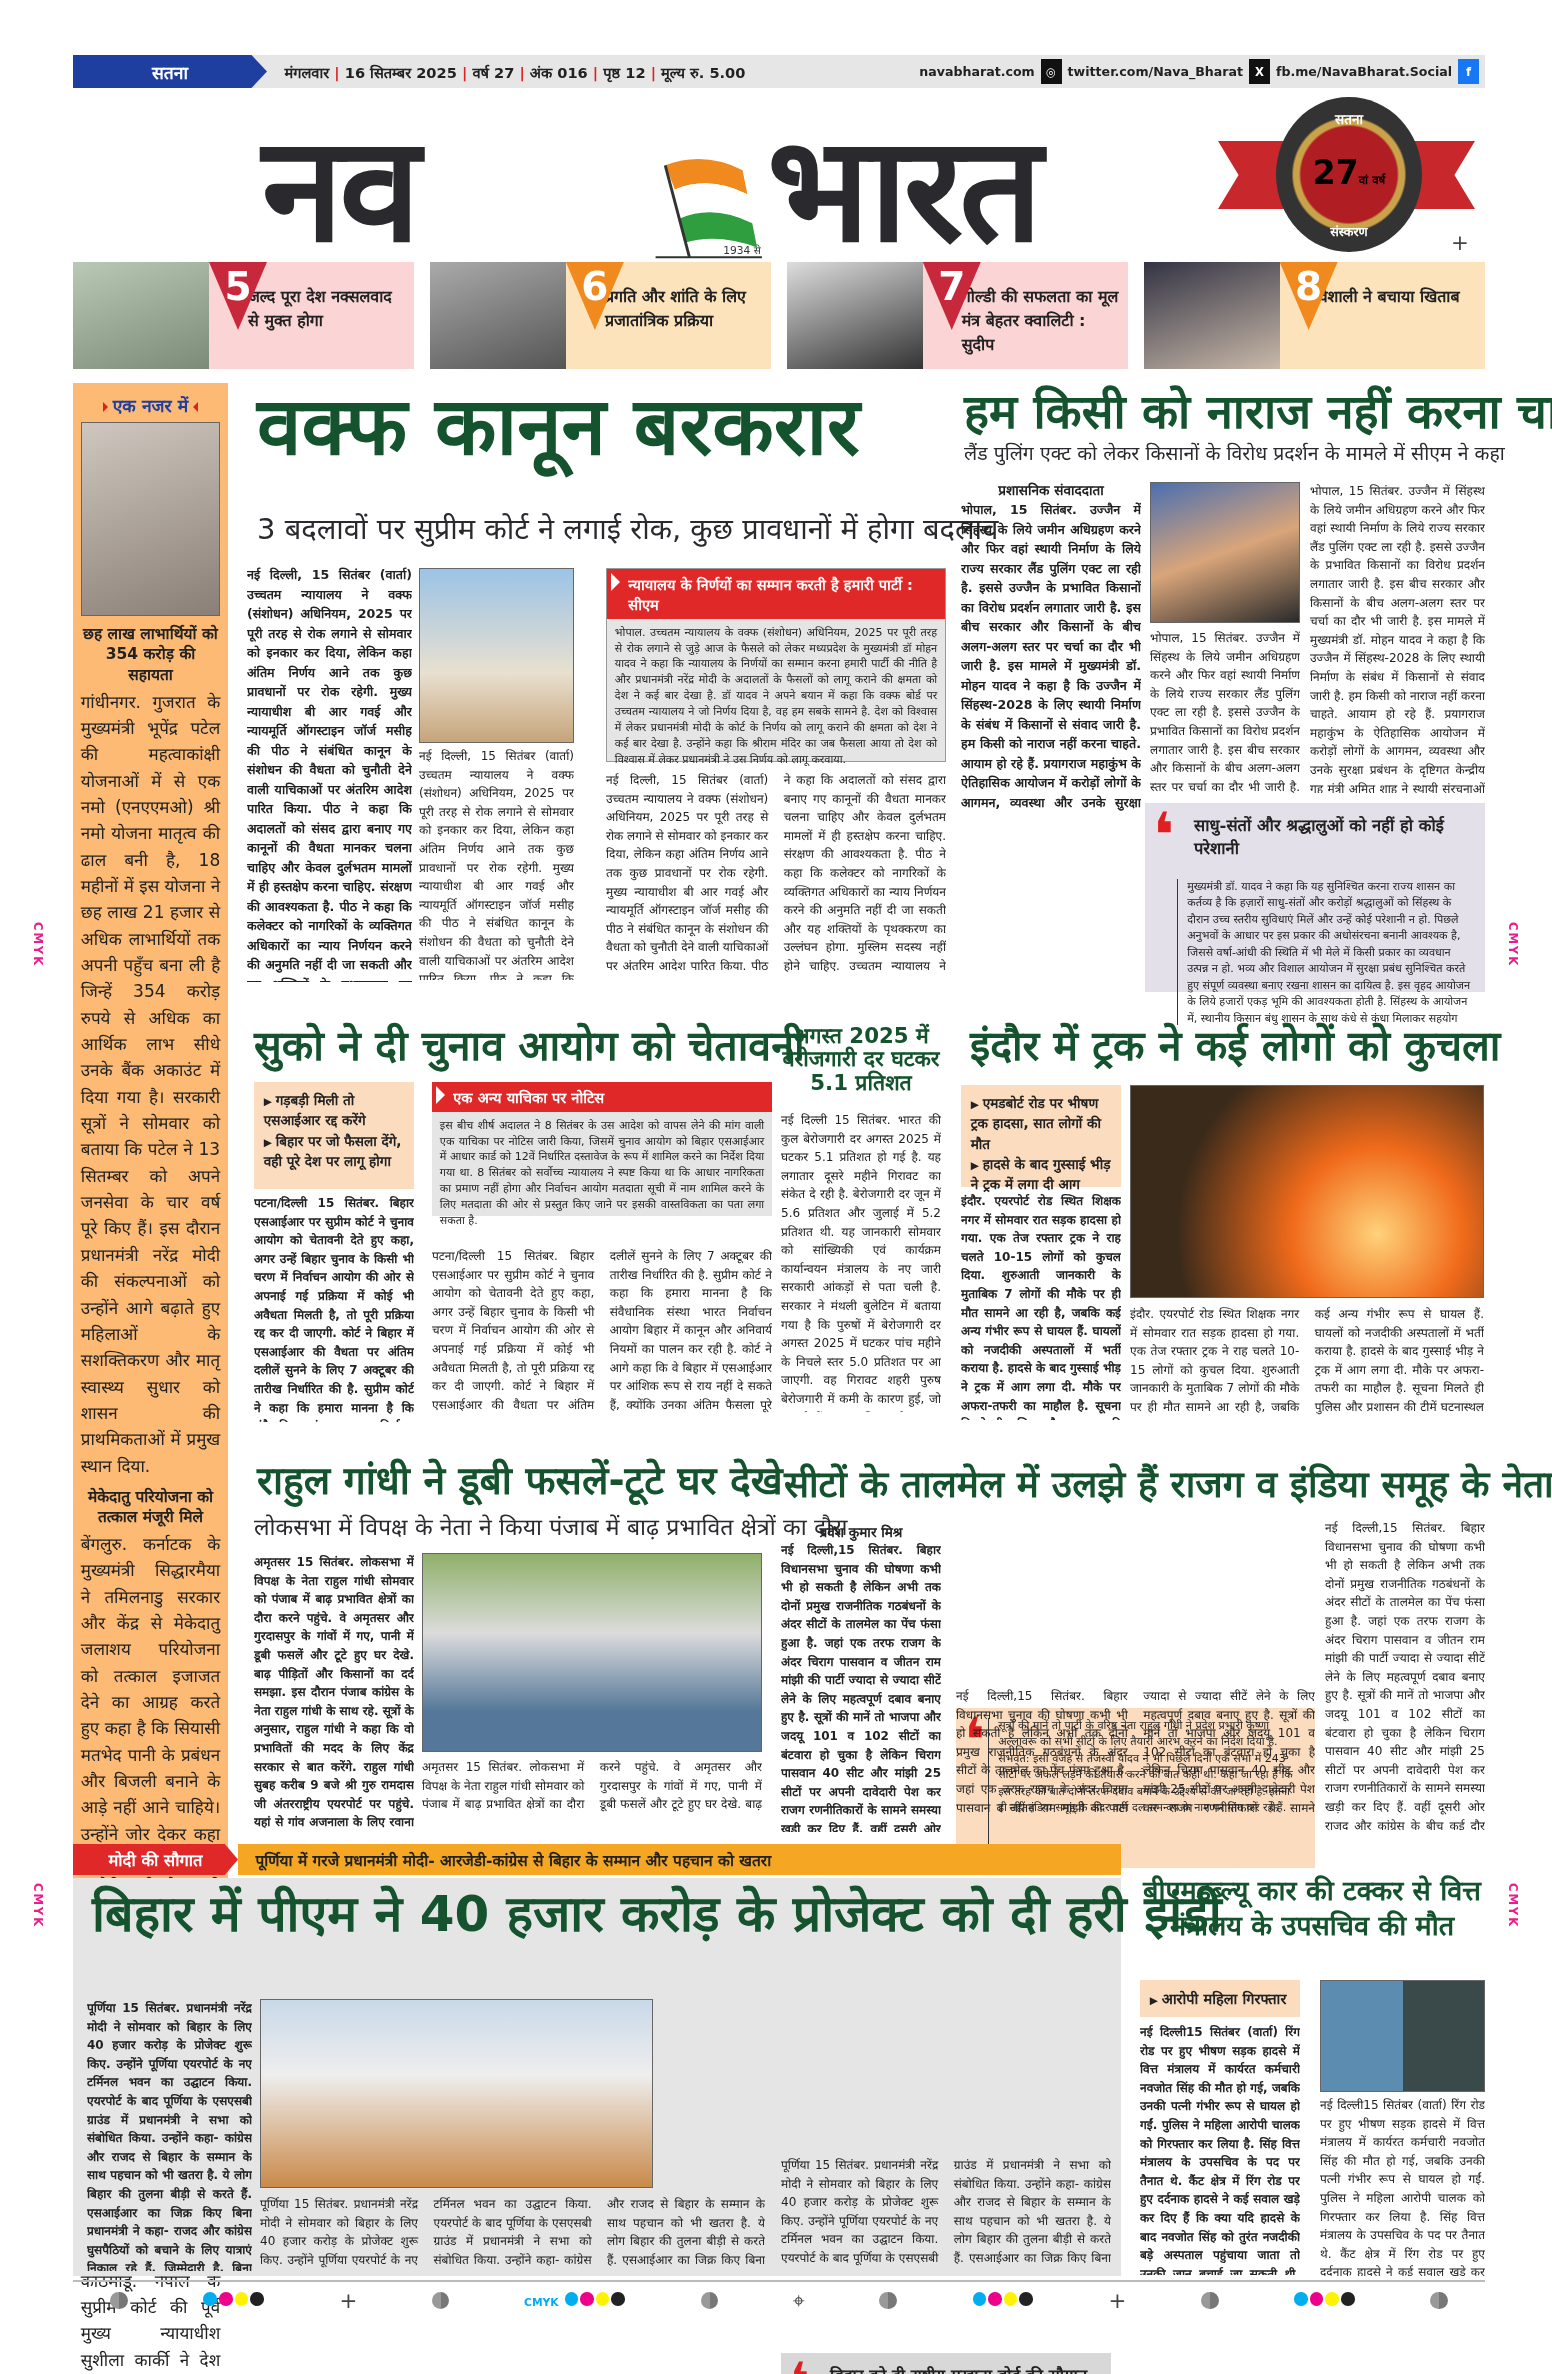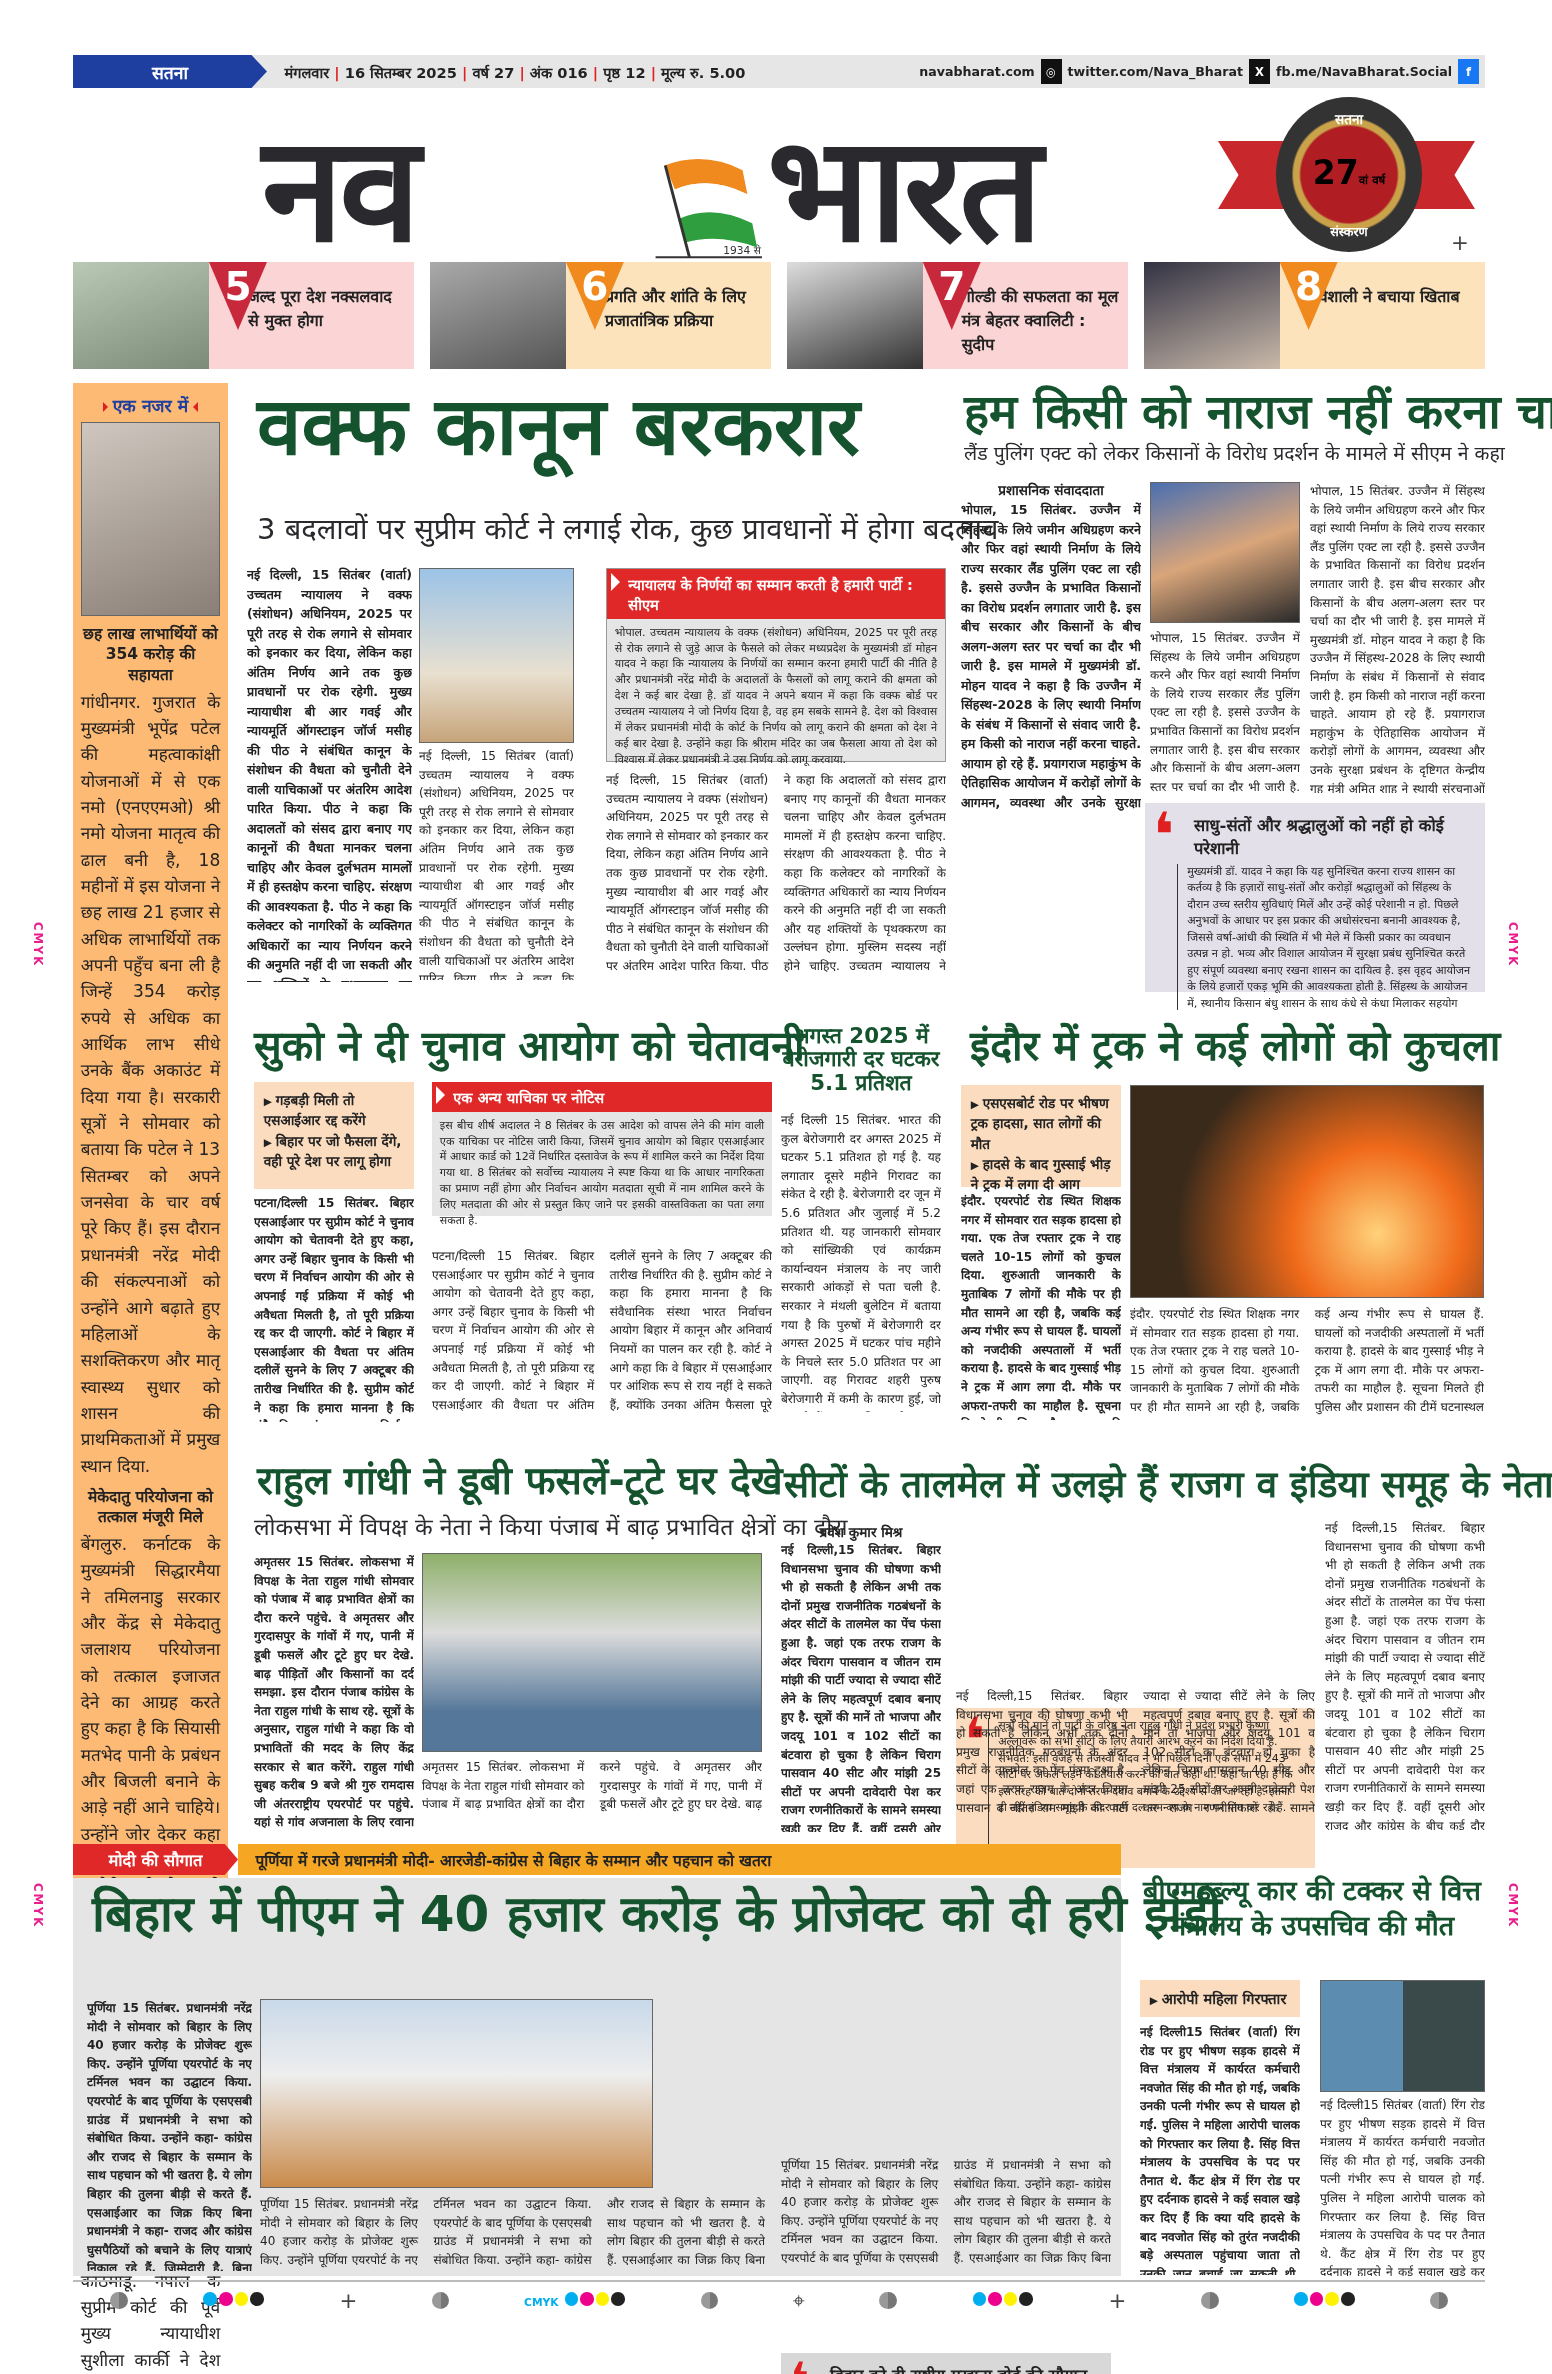--- a/index.html
+++ b/index.html
@@ -34,21 +34,21 @@
 .body{font-size:12px;line-height:1.55;text-align:justify;color:#222}
 .cols2{column-count:2;column-gap:15.5px}
 .cols3{column-count:3;column-gap:15.5px}
 .redhead{background:#e02828;color:#fff;font-weight:bold;font-size:14.6px;padding:4.9px 9.7px 4.9px 21.3px;position:relative}
 .redhead:before{content:"";position:absolute;left:3.9px;top:3.9px;border:9.7px solid transparent;border-left-color:#fff}
 .greybox{background:#e5e5e5}
 .bullets{background:#fbdcbf;padding:7.8px 9.7px;font-weight:bold;font-size:13.6px;line-height:1.5}
 .bullets div:before{content:"▶ ";font-size:10.7px}
 .quote{background:#e3e0ea;padding:9.7px 13.6px 9.7px 49px;position:relative}
 .qmark{position:absolute;left:7.8px;top:1.9px;color:#e02020;font-size:62px;font-weight:900;line-height:1}
-.qtitle{font-weight:bold;font-size:16.5px;margin-bottom:5px}
+.qtitle{font-weight:bold;font-size:16.5px;margin-bottom:20px}
 .qbody{font-size:12px;line-height:1.5;border-left:1.9px solid #333;padding-left:9.7px;margin-left:-17.5px}
 .strip{left:73px;top:1844px;width:1048px;height:31px;display:flex}
 .strip .tag{width:165px;background:#e02828;color:#fff;font-weight:bold;font-size:16.5px;display:flex;align-items:center;justify-content:center;clip-path:polygon(0 0,92% 0,100% 50%,92% 100%,0 100%)}
 .strip .txt{flex:1;background:#f5a623;font-size:15.5px;display:flex;align-items:center;padding-left:17.5px;font-weight:bold}
 .cmyk{font-size:11.6px;font-weight:bold;writing-mode:vertical-rl;letter-spacing:1.9px}
 .footer{left:73px;top:2280px;width:1412px;height:39px;border-top:2.9px solid #bbb;display:flex;align-items:center;justify-content:space-around}
 .dot{width:13.6px;height:13.6px;border-radius:50%;display:inline-block;margin:0 1px}
 .reg{width:17.5px;height:17.5px;border-radius:50%;background:linear-gradient(90deg,#999 50%,#777 50%)}
 .cross{font-size:21.3px;color:#444}
 </style>
@@ -161,21 +161,21 @@
   <div class="redhead">एक अन्य याचिका पर नोटिस</div>
   <div class="body" style="padding:5.8px 7.8px;font-size:11px;line-height:1.45;height:121px;overflow:hidden">इस बीच शीर्ष अदालत ने 8 सितंबर के उस आदेश को वापस लेने की मांग वाली एक याचिका पर नोटिस जारी किया, जिसमें चुनाव आयोग को बिहार एसआईआर में आधार कार्ड को 12वें निर्धारित दस्तावेज के रूप में शामिल करने का निर्देश दिया गया था. 8 सितंबर को सर्वोच्च न्यायालय ने स्पष्ट किया था कि आधार नागरिकता का प्रमाण नहीं होगा और निर्वाचन आयोग मतदाता सूची में नाम शामिल करने के लिए मतदाता की ओर से प्रस्तुत किए जाने पर इसकी वास्तविकता का पता लगा सकता है.</div>
 </div>
 <div class="abs body cols2" style="left:432px;top:1247px;width:340px;height:175px;overflow:hidden">पटना/दिल्ली 15 सितंबर. बिहार एसआईआर पर सुप्रीम कोर्ट ने चुनाव आयोग को चेतावनी देते हुए कहा, अगर उन्हें बिहार चुनाव के किसी भी चरण में निर्वाचन आयोग की ओर से अपनाई गई प्रक्रिया में कोई भी अवैधता मिलती है, तो पूरी प्रक्रिया रद्द कर दी जाएगी. कोर्ट ने बिहार में एसआईआर की वैधता पर अंतिम दलीलें सुनने के लिए 7 अक्टूबर की तारीख निर्धारित की है. सुप्रीम कोर्ट ने कहा कि हमारा मानना है कि संवैधानिक संस्था भारत निर्वाचन आयोग बिहार में कानून और अनिवार्य नियमों का पालन कर रही है. कोर्ट ने आगे कहा कि वे बिहार में एसआईआर पर आंशिक रूप से राय नहीं दे सकते हैं, क्योंकि उनका अंतिम फैसला पूरे देश पर लागू होगा. भारत के चुनाव आयोग (ईसीआई) द्वारा अपनाई गई कार्यप्रणाली में कोई अवैधता पाई जाती है, तो पूरी प्रक्रिया को रद्द किया जा सकता है. पीठ ने स्पष्ट किया कि वो बिहार एसआईआर पर टुकड़ों में फैसला नहीं दे सकती, क्योंकि उसका अंतिम फैसला केवल बिहार में ही नहीं, बल्कि पूरे भारत में आयोजित एसआईआर पर लागू होगा.</div>
 
 <div class="abs hl" style="left:781px;top:1024px;width:160px;font-size:21.3px;text-align:center;white-space:normal">अगस्त 2025 में बेरोजगारी दर घटकर 5.1 प्रतिशत</div>
 <div class="abs body" style="left:781px;top:1111px;width:160px;height:301px;overflow:hidden">नई दिल्ली 15 सितंबर. भारत की कुल बेरोजगारी दर अगस्त 2025 में घटकर 5.1 प्रतिशत हो गई है. यह लगातार दूसरे महीने गिरावट का संकेत दे रही है. बेरोजगारी दर जून में 5.6 प्रतिशत और जुलाई में 5.2 प्रतिशत थी. यह जानकारी सोमवार को सांख्यिकी एवं कार्यक्रम कार्यान्वयन मंत्रालय के नए जारी सरकारी आंकड़ों से पता चली है. सरकार ने मंथली बुलेटिन में बताया गया है कि पुरुषों में बेरोजगारी दर अगस्त 2025 में घटकर पांच महीने के निचले स्तर 5.0 प्रतिशत पर आ जाएगी. वह गिरावट शहरी पुरुष बेरोजगारी में कमी के कारण हुई, जो जुलाई में 6.6 प्रतिशत से घटकर अगस्त में 5.9 प्रतिशत हो गई.</div>
 
 <div class="abs hl" style="left:970px;top:1024px;font-size:41px">इंदौर में ट्रक ने कई लोगों को कुचला</div>
 <div class="abs bullets" style="left:961px;top:1085px;width:160px;height:102px">
-  <div>एसएसबोर्ट रोड पर भीषण ट्रक हादसा, सात लोगों की मौत</div>
+  <div>एमडबोर्ट रोड पर भीषण ट्रक हादसा, सात लोगों की मौत</div>
   <div>हादसे के बाद गुस्साई भीड़ ने ट्रक में लगा दी आग</div>
 </div>
 <div class="abs body" style="left:961px;top:1192px;width:160px;height:228px;overflow:hidden;font-weight:bold">इंदौर. एयरपोर्ट रोड स्थित शिक्षक नगर में सोमवार रात सड़क हादसा हो गया. एक तेज रफ्तार ट्रक ने राह चलते 10-15 लोगों को कुचल दिया. शुरुआती जानकारी के मुताबिक 7 लोगों की मौके पर ही मौत सामने आ रही है, जबकि कई अन्य गंभीर रूप से घायल हैं. घायलों को नजदीकी अस्पतालों में भर्ती कराया है. हादसे के बाद गुस्साई भीड़ ने ट्रक में आग लगा दी. मौके पर अफरा-तफरी का माहौल है. सूचना मिलते ही पुलिस और प्रशासन की टीमें घटनास्थल पर पहुंच गईं और रेस्क्यू शुरू कर दिया. भीड़ द्वारा ट्रक में लगाई गई आग पर काबू पा लिया था. फिलहाल पुलिस स्थिति को नियंत्रण करने में लगी है. वहीं थाना प्रभारी ने बताया कि फिलहाल घटना स्थल पर ही मौजूद हूं, स्थिति साफ होने के बाद ही कुछ कह पाऊंगा.</div>
 <div class="abs ph" style="left:1130px;top:1085px;width:354px;height:213px;background:radial-gradient(circle at 70% 70%,#ffd27a,#f06a1a 30%,#3a2a1a 70%),#222"></div>
 <div class="abs body cols2" style="left:1130px;top:1305px;width:354px;height:112px;overflow:hidden">इंदौर. एयरपोर्ट रोड स्थित शिक्षक नगर में सोमवार रात सड़क हादसा हो गया. एक तेज रफ्तार ट्रक ने राह चलते 10-15 लोगों को कुचल दिया. शुरुआती जानकारी के मुताबिक 7 लोगों की मौके पर ही मौत सामने आ रही है, जबकि कई अन्य गंभीर रूप से घायल हैं. घायलों को नजदीकी अस्पतालों में भर्ती कराया है. हादसे के बाद गुस्साई भीड़ ने ट्रक में आग लगा दी. मौके पर अफरा-तफरी का माहौल है. सूचना मिलते ही पुलिस और प्रशासन की टीमें घटनास्थल पर पहुंच गईं और रेस्क्यू शुरू कर दिया. भीड़ द्वारा ट्रक में लगाई गई आग पर काबू पा लिया था. फिलहाल पुलिस स्थिति को नियंत्रण करने में लगी है. वहीं थाना प्रभारी ने बताया कि फिलहाल घटना स्थल पर ही मौजूद हूं, स्थिति साफ होने के बाद ही कुछ कह पाऊंगा.</div>
 
 <div class="abs hl" style="left:257px;top:1460px;font-size:39px">राहुल गांधी ने डूबी फसलें-टूटे घर देखे</div>
 <div class="abs sub" style="left:254px;top:1514px;font-size:23px">लोकसभा में विपक्ष के नेता ने किया पंजाब में बाढ़ प्रभावित क्षेत्रों का दौरा</div>
 <div class="abs body" style="left:254px;top:1553px;width:160px;height:281px;overflow:hidden;font-weight:bold">अमृतसर 15 सितंबर. लोकसभा में विपक्ष के नेता राहुल गांधी सोमवार को पंजाब में बाढ़ प्रभावित क्षेत्रों का दौरा करने पहुंचे. वे अमृतसर और गुरदासपुर के गांवों में गए, पानी में डूबी फसलें और टूटे हुए घर देखे. बाढ़ पीड़ितों और किसानों का दर्द समझा. इस दौरान पंजाब कांग्रेस के नेता राहुल गांधी के साथ रहे. सूत्रों के अनुसार, राहुल गांधी ने कहा कि वो प्रभावितों की मदद के लिए केंद्र सरकार से बात करेंगे. राहुल गांधी सुबह करीब 9 बजे श्री गुरु रामदास जी अंतरराष्ट्रीय एयरपोर्ट पर पहुंचे. यहां से गांव अजनाला के लिए रवाना हुए. इसके बाद बाढ़ प्रभावित रमदास के घोनेवाल और माछीवाल दौरा किया. सात घरों में गए. उन्होंने पीड़ित परिवारों से बातचीत की. मदद का भरोसा दिया. उन्होंने एक पीड़ित परिवार के 5 साल के बच्चे अमृतपाल को चॉकलेट और टॉफियां भी दी.</div>
 <div class="abs ph" style="left:422px;top:1553px;width:340px;height:199px;background:linear-gradient(180deg,#8fb06a,#dcdcdc 40%,#557799 80%)"></div>

